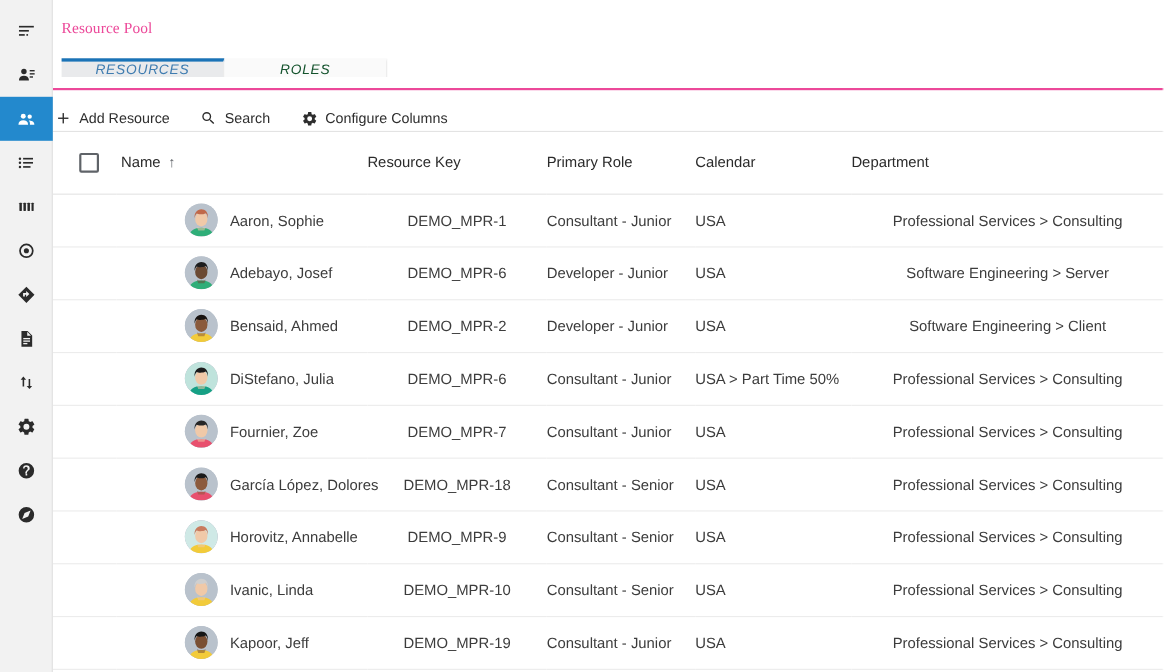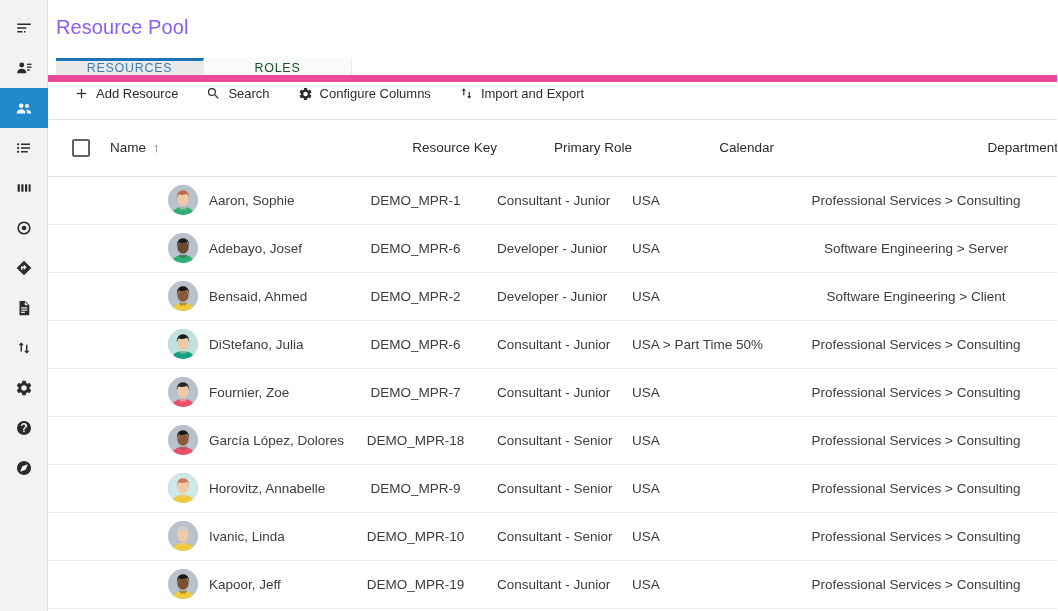--- a/index.html
+++ b/index.html
@@ -54,36 +54,38 @@
     flex: 1;
     height: 611px;
     background: #ffffff;
     display: flex;
     flex-direction: column;
     position: relative;
     overflow: hidden;
   }
 
   .page-title {
-    font-size: 20px;
-    color: #8b5cf6;
+    font-size: 14px;
+    color: #ec4899;
     padding: 14px 0 0 8px;
     font-weight: 400;
     letter-spacing: .1px;
     line-height: 26px;
     height: 42px;
+    font-family: Liberation Serif, serif;
   }
 
   
   .tabs {
     display: flex;
-    align-items: flex-end;
+    align-items: center;
     height: 40px;
-    border-bottom: 7px solid #ec4899;
+    border-bottom: 2px solid #ec4899;
     padding-left: 8px;
+    font-style: italic;
   }
   .tab {
     min-width: 148px;
     padding: 0 22px;
     display: flex;
     align-items: center;
     justify-content: center;
     font-size: 12.5px;
     letter-spacing: .7px;
     color: #14532d;
@@ -95,23 +97,23 @@
   }
   .tab.active {
     background: #e9eaec;
     color: #3f7cb0;
     border-top: 3px solid #1a73b7;
   }
 
   
   .toolbar {
     display: flex;
-    align-items: flex-start;
+    align-items: flex-end;
     height: 38px;
-    padding-left: 26px;
+    padding-left: 2px;
     border-bottom: 1px solid #e3e3e3;
     gap: 0px;
   }
   .tb-btn {
     display: flex;
     align-items: center;
     gap: 7px;
     font-size: 13px;
     color: #2e2e2e;
     cursor: pointer;
@@ -134,21 +136,21 @@
     flex: 1;
     overflow: hidden;
     position: relative;
   }
   table.grid {
     width: 100%;
     border-collapse: collapse;
     table-layout: fixed;
   }
   table.grid th {
-    text-align: right;
+    text-align: left;
     font-weight: 400;
     font-size: 13.5px;
     color: #2b2b2b;
     height: 56px;
     vertical-align: middle;
     border-bottom: 1px solid #e3e3e3;
     padding: 0;
   }
   table.grid td {
     font-size: 13.5px;
@@ -331,28 +333,20 @@
           </span>
           <span>Search</span>
         </div>
         <div class="tb-btn">
           <span class="tb-icon">
             <svg viewBox="0 0 24 24" width="18" height="18" fill="currentColor" aria-hidden="true">
               <path d="M19.4 13c.04-.33.06-.66.06-1s-.02-.67-.07-1l2.04-1.58a.5.5 0 0 0 .12-.62l-1.93-3.34a.49.49 0 0 0-.6-.22l-2.4.96a7.2 7.2 0 0 0-1.73-1l-.36-2.55a.49.49 0 0 0-.49-.41h-3.86a.49.49 0 0 0-.49.41l-.36 2.55c-.63.26-1.2.6-1.73 1l-2.4-.96a.49.49 0 0 0-.6.22L2.57 8.8a.5.5 0 0 0 .12.62L4.72 11c-.05.33-.08.67-.08 1s.03.67.08 1l-2.03 1.58a.5.5 0 0 0-.12.62l1.93 3.34c.12.22.38.3.6.22l2.4-.96c.53.4 1.1.74 1.73 1l.36 2.55c.04.24.25.41.49.41h3.86c.24 0 .45-.17.49-.41l.36-2.55c.63-.26 1.2-.6 1.73-1l2.4.96c.22.08.48 0 .6-.22l1.93-3.34a.5.5 0 0 0-.12-.62zM12 15.6a3.6 3.6 0 1 1 0-7.2 3.6 3.6 0 0 1 0 7.2z"></path>
             </svg>
           </span>
           <span>Configure Columns</span>
-        </div>
-        <div class="tb-btn">
-          <span class="tb-icon">
-            <svg viewBox="0 0 24 24" width="15" height="15" fill="currentColor" aria-hidden="true">
-              <path d="M7.6 3.6 4.2 7.5h2.5v7.2h1.9V7.5h2.5zM16.4 20.4l3.4-3.9h-2.5V9.3h-1.9v7.2h-2.5z"></path>
-            </svg>
-          </span>
-          <span>Import and Export</span>
         </div>
       </div>
 
     <div class="table-wrap">
       <table class="grid">
         <colgroup>
           <col class="col-check">
             <col class="col-name">
             <col class="col-key">
           <col class="col-role">

